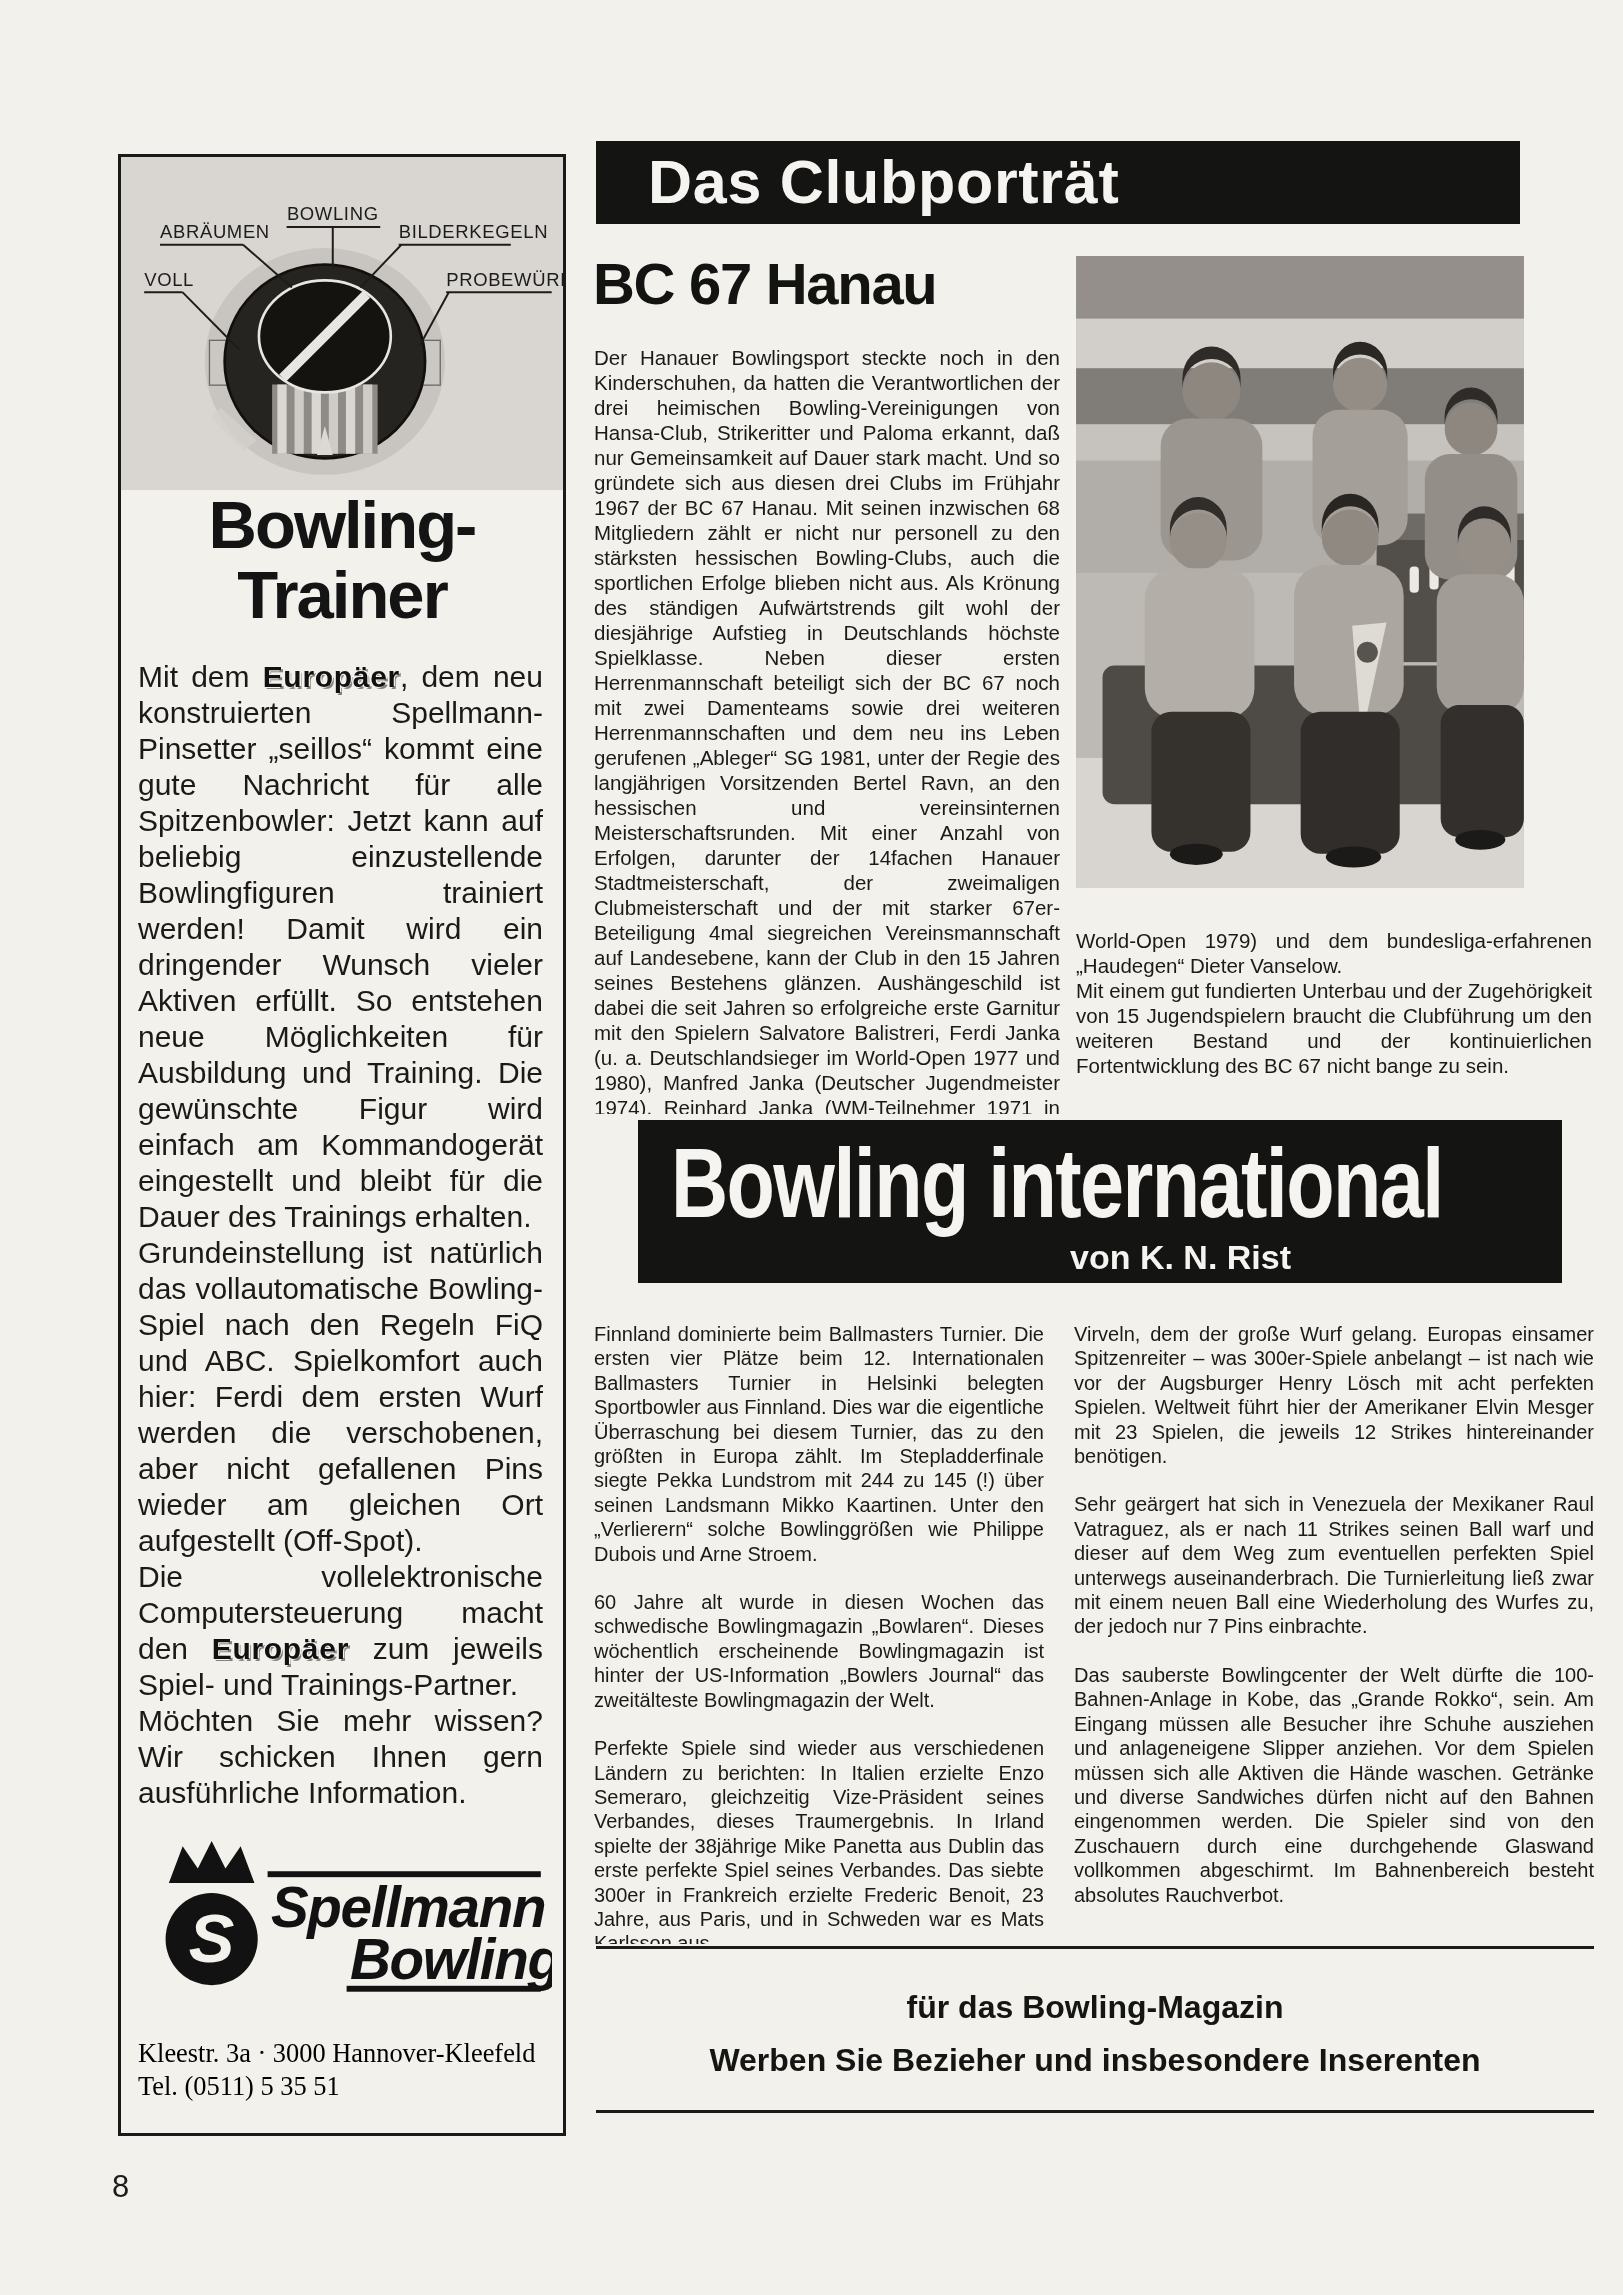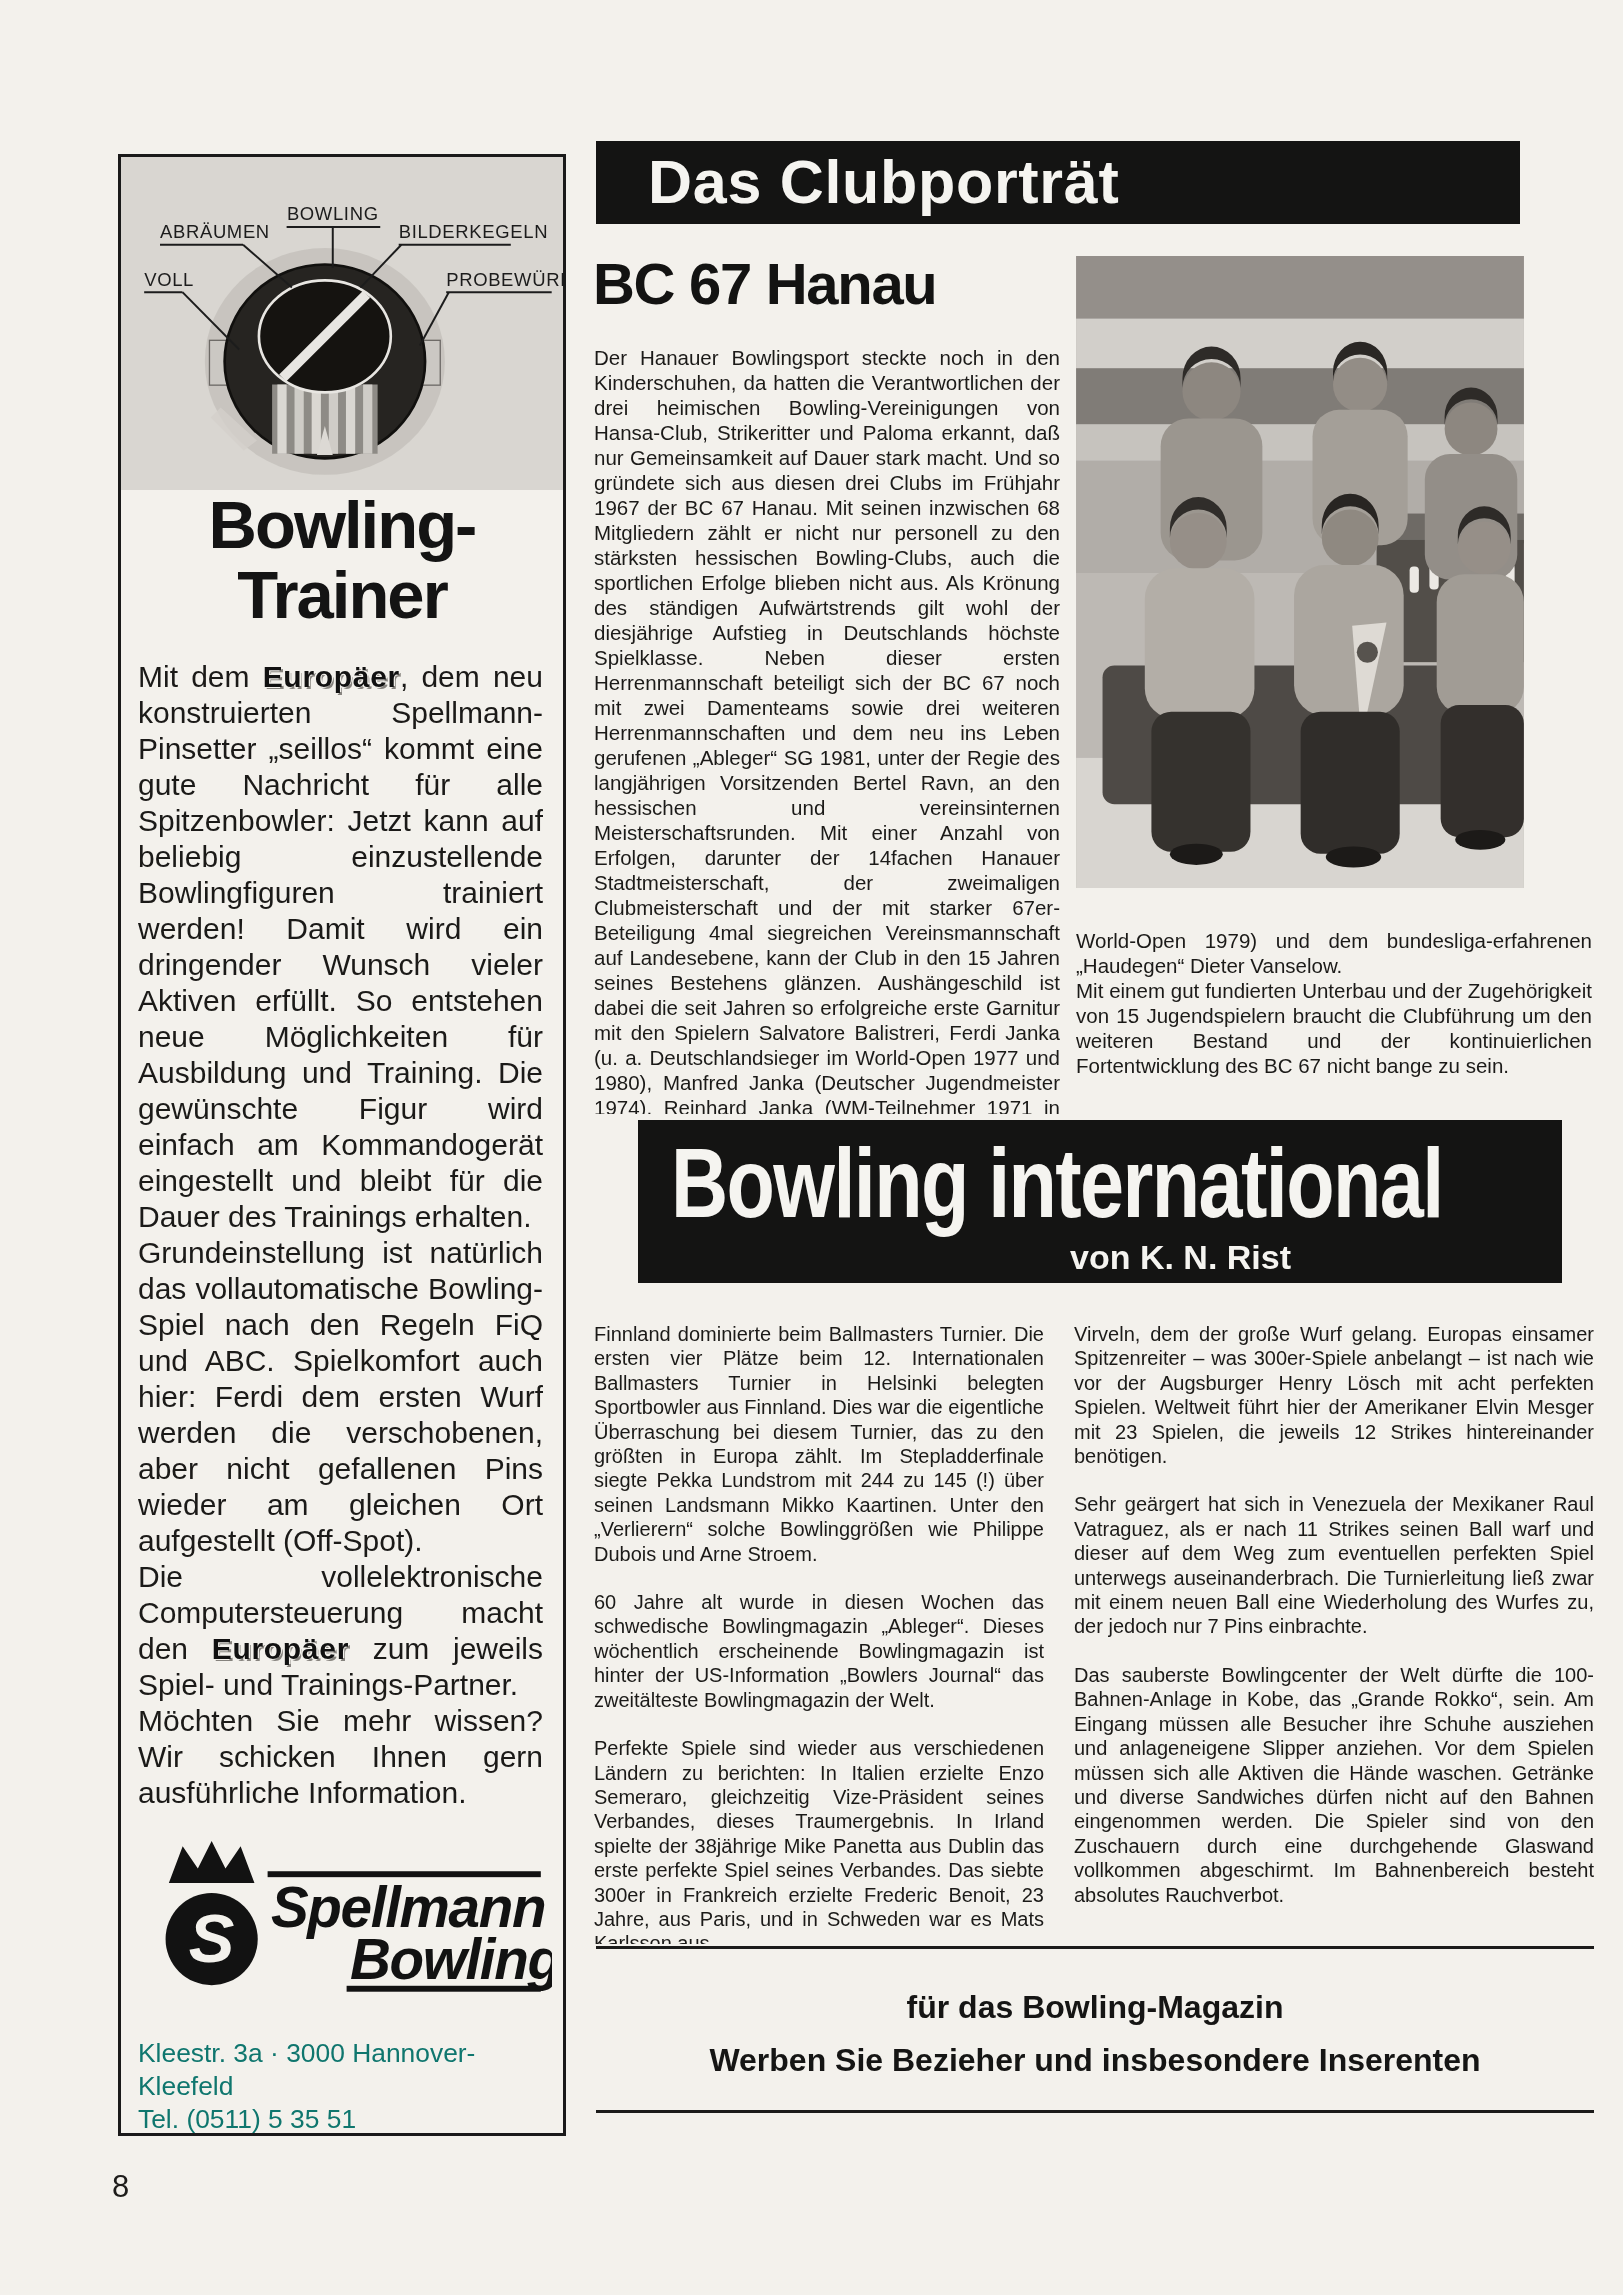--- a/index.html
+++ b/index.html
@@ -18,21 +18,21 @@
   .ad-headline{position:absolute;top:333px;left:0;width:100%;margin:0;text-align:center;
                font-size:67px;line-height:70px;font-weight:800;letter-spacing:-2px;color:#141414;}
   .ad-body{position:absolute;top:502px;left:17px;width:405px;height:1175px;overflow:hidden;
            font-size:30px;line-height:36px;text-align:justify;color:#1b1a18;}
   .ad-body p{margin:0;}
   .brand{font-weight:800;letter-spacing:0.7px;color:#111;
          text-shadow:-1.3px -1.3px 0 #f3f1ec,1.3px -1.3px 0 #f3f1ec,-1.3px 1.3px 0 #f3f1ec,2px 2px 0 #86837e;}
   .seg-b{font-weight:400;}
   .spellmann{position:absolute;top:1680px;left:10.6px;width:420px;height:158px;}
   .spellmann svg{width:100%;height:100%;display:block;}
-  .ad-address{position:absolute;top:1880px;left:17px;font-size:26.4px;line-height:33px;color:#0f766e;}
+  .ad-address{position:absolute;top:1880px;left:17px;font-size:26.4px;line-height:33px;color:#000000;font-family:Liberation Serif, serif;}
   .page-number{position:absolute;left:112px;top:2169px;font-size:31px;color:#1d1c1a;}
 
   
   .bar{position:absolute;left:596px;top:141px;width:924px;height:83px;background:#141413;}
   .bar-title{font-size:61px;font-weight:700;line-height:82px;padding-left:52px;
              letter-spacing:0.7px;color:#f5f4f0;}
   .bc-headline{position:absolute;left:593px;top:250px;margin:0;font-size:58px;font-weight:700;
                letter-spacing:-1.3px;color:#131312;}
   .article{position:absolute;left:594px;top:345px;width:466px;height:769px;overflow:hidden;
            font-size:20.5px;line-height:25px;text-align:justify;color:#1b1a18;}
@@ -214,21 +214,21 @@
   </section>
 
   <section>
     <div class="int-banner">
       <div class="int-title">Bowling international</div>
       <div class="int-byline">von K. N. Rist</div>
     </div>
 
     <div class="int-col col1">
       <p><span class="seg-b">Finnland dominierte beim Ballmasters Turnier.</span><span> Die ersten vier Plätze beim 12. Internationalen Ballmasters Turnier in Helsinki belegten Sportbowler aus Finnland. Dies war die eigentliche Überraschung bei diesem Turnier, das zu den größten in Europa zählt. Im Stepladderfinale siegte Pekka Lundstrom mit 244 zu 145 (!) über seinen Landsmann Mikko Kaartinen. Unter den „Verlierern“ solche Bowlinggrößen wie Philippe Dubois und Arne Stroem.</span></p>
-      <p><span class="seg-b">60 Jahre alt</span><span> wurde in diesen Wochen das schwedische Bowlingmagazin </span><span class="seg-b">„Ableger“</span><span>. Dieses wöchentlich erscheinende Bowlingmagazin ist hinter der US-Information „Bowlers Journal“ das zweitälteste Bowlingmagazin der Welt.</span></p>
+      <p><span class="seg-b">60 Jahre alt</span><span> wurde in diesen Wochen das schwedische Bowlingmagazin </span><span class="seg-b">„Bowlaren“</span><span>. Dieses wöchentlich erscheinende Bowlingmagazin ist hinter der US-Information „Bowlers Journal“ das zweitälteste Bowlingmagazin der Welt.</span></p>
       <p><span class="seg-b">Perfekte Spiele</span><span> sind wieder aus verschiedenen Ländern zu berichten: In </span><span class="seg-b">Italien</span><span> erzielte Enzo Semeraro, gleichzeitig Vize-Präsident seines Verbandes, dieses Traumergebnis. In </span><span class="seg-b">Irland</span><span> spielte der 38jährige Mike Panetta aus Dublin das erste perfekte Spiel seines Verbandes. Das siebte 300er in </span><span class="seg-b">Frankreich</span><span> erzielte Frederic Benoit, 23 Jahre, aus Paris, und in </span><span class="seg-b">Schweden</span><span> war es Mats Karlsson aus</span></p>
     </div>
 
     <div class="int-col col2">
       <p><span>Virveln, dem der große Wurf gelang. Europas einsamer </span><span class="seg-b">Spitzenreiter</span><span> – was 300er-Spiele anbelangt – ist nach wie vor der </span><span class="seg-b">Augsburger Henry Lösch</span><span> mit acht perfekten Spielen. Weltweit führt hier der Amerikaner Elvin Mesger mit 23 Spielen, die jeweils 12 Strikes hintereinander benötigen.</span></p>
       <p><span class="seg-b">Sehr geärgert hat sich in Venezuela</span><span> der Mexikaner Raul Vatraguez, als er nach 11 Strikes seinen Ball warf und dieser auf dem Weg zum eventuellen perfekten Spiel unterwegs auseinanderbrach. Die Turnierleitung ließ zwar mit einem neuen Ball eine Wiederholung des Wurfes zu, der jedoch nur 7 Pins einbrachte.</span></p>
       <p><span class="seg-b">Das sauberste Bowlingcenter der Welt</span><span> dürfte die 100-Bahnen-Anlage in Kobe, das „Grande Rokko“, sein. Am Eingang müssen alle Besucher ihre Schuhe ausziehen und anlageneigene Slipper anziehen. Vor dem Spielen müssen sich alle Aktiven die Hände waschen. Getränke und diverse Sandwiches dürfen nicht auf den Bahnen eingenommen werden. Die Spieler sind von den Zuschauern durch eine durchgehende Glaswand vollkommen abgeschirmt. Im Bahnenbereich besteht absolutes Rauchverbot.</span></p>
     </div>
   </section>
 

